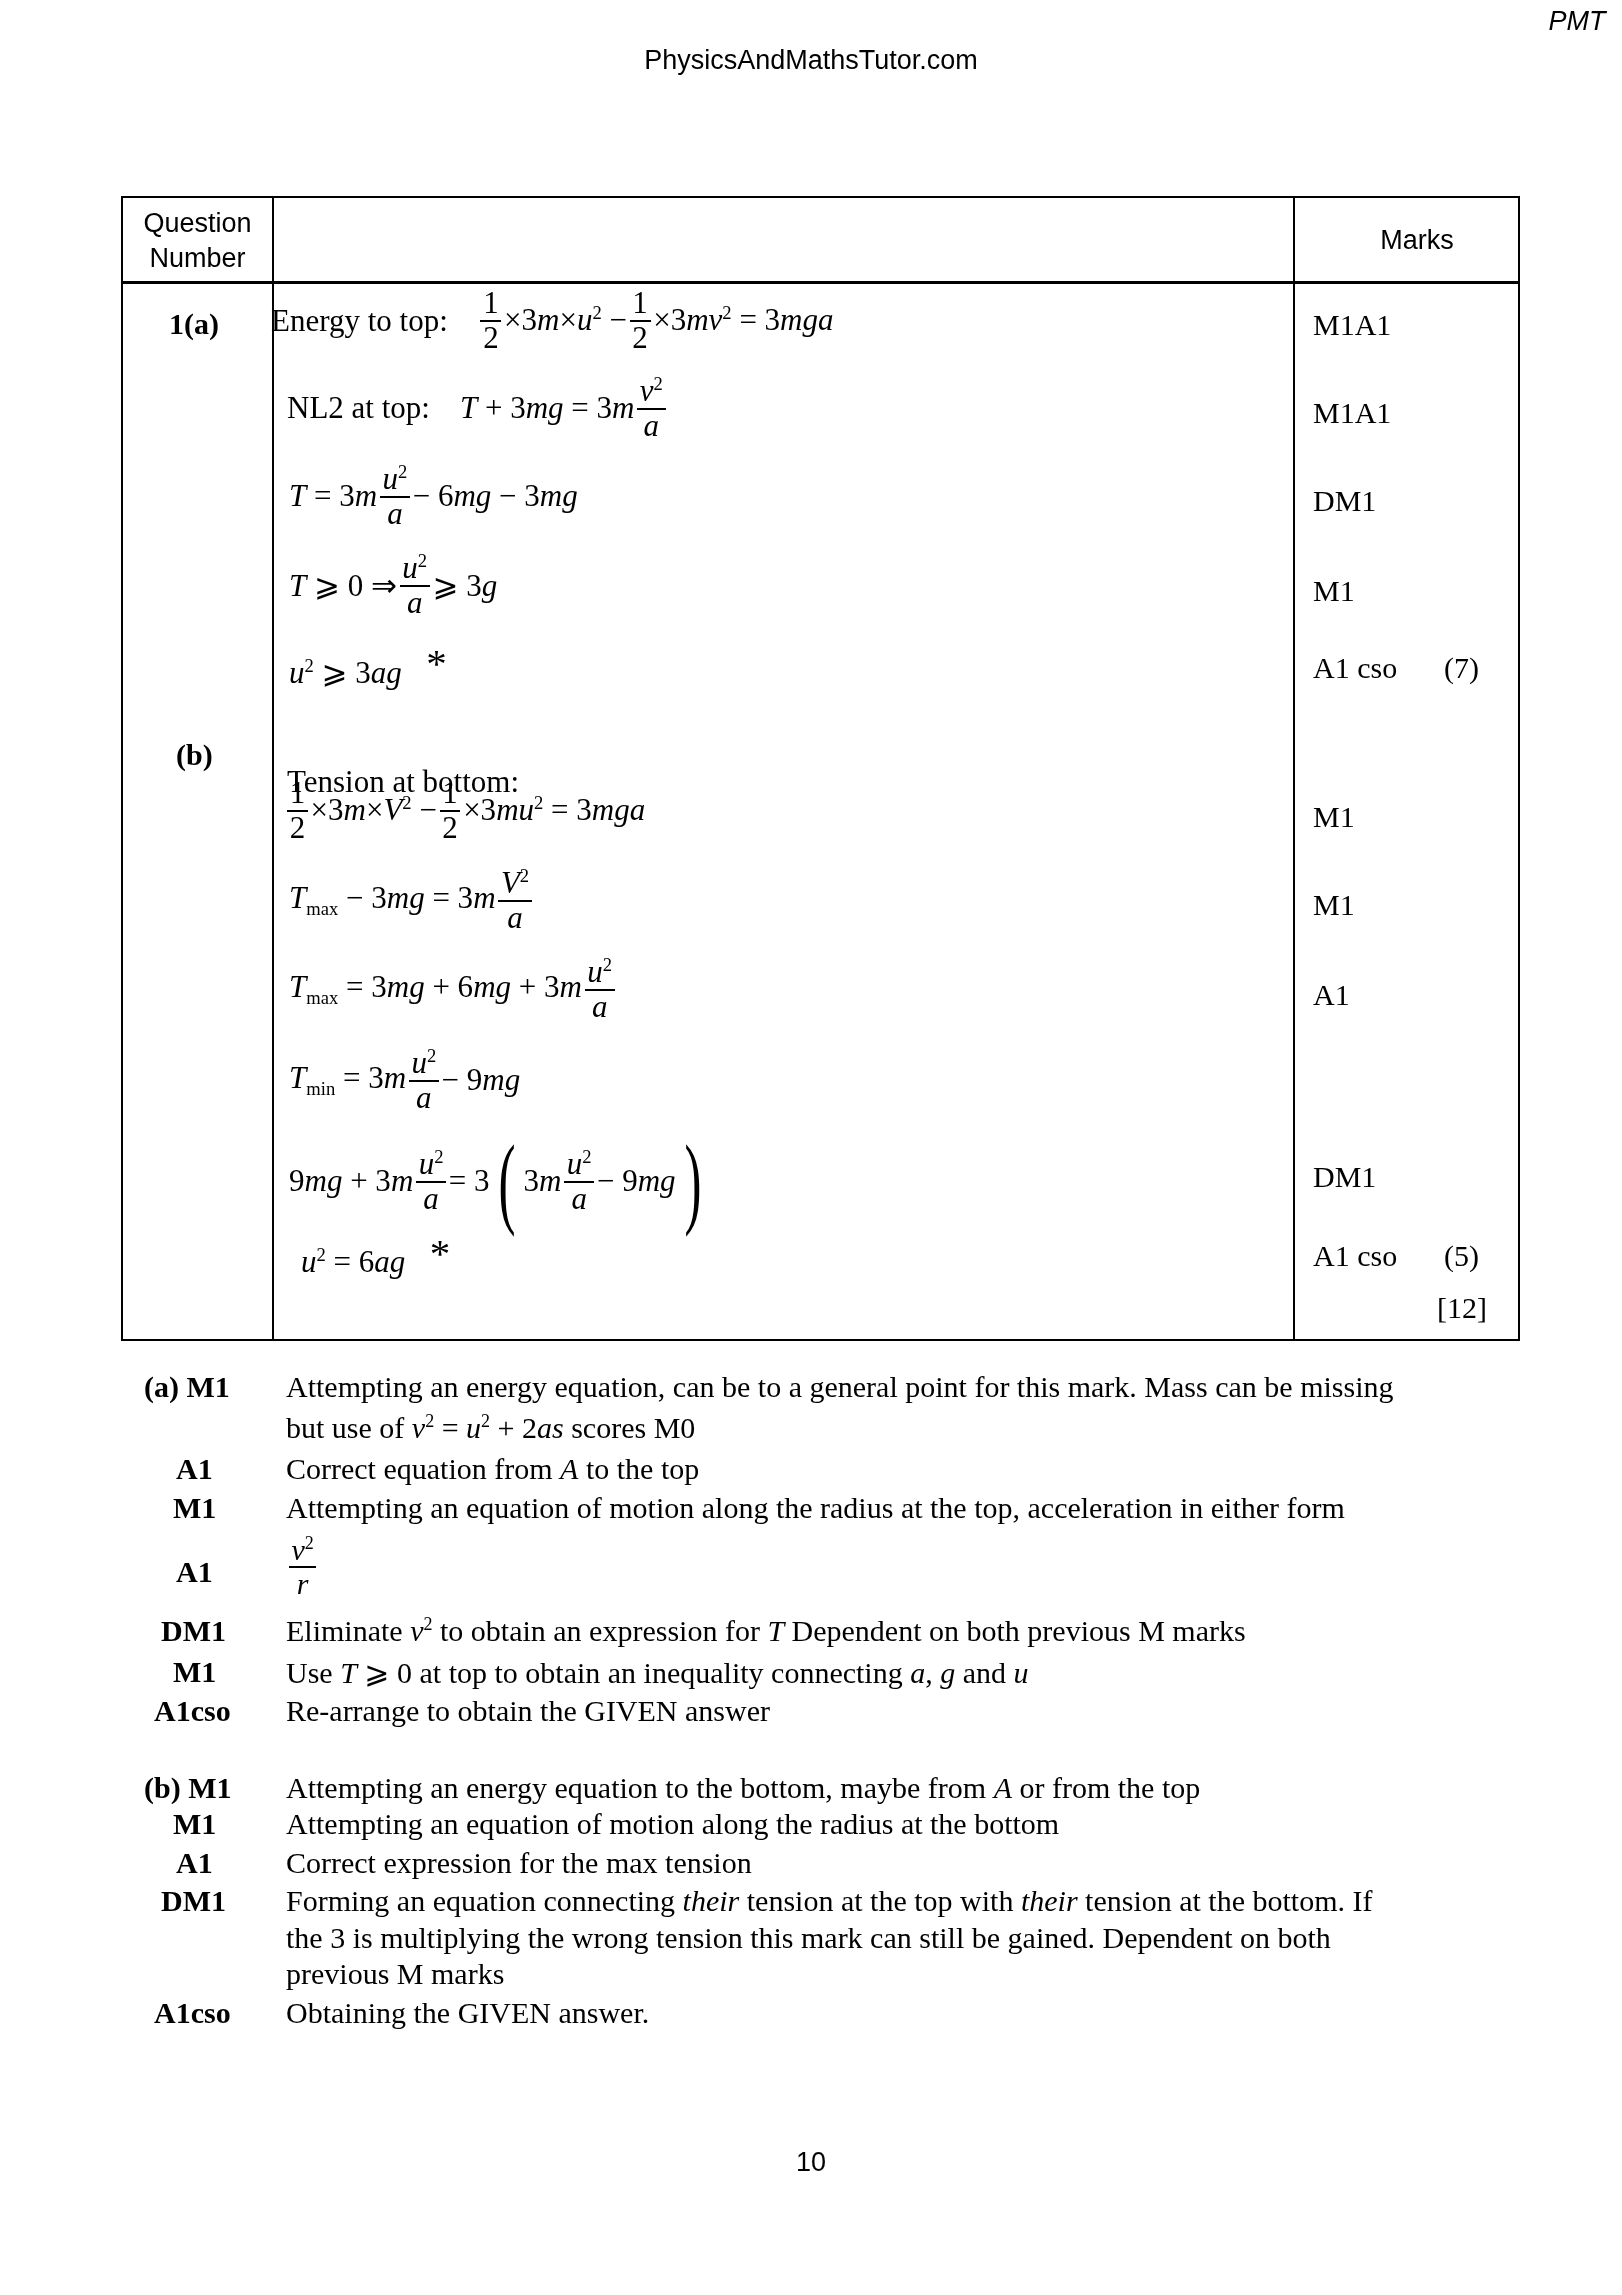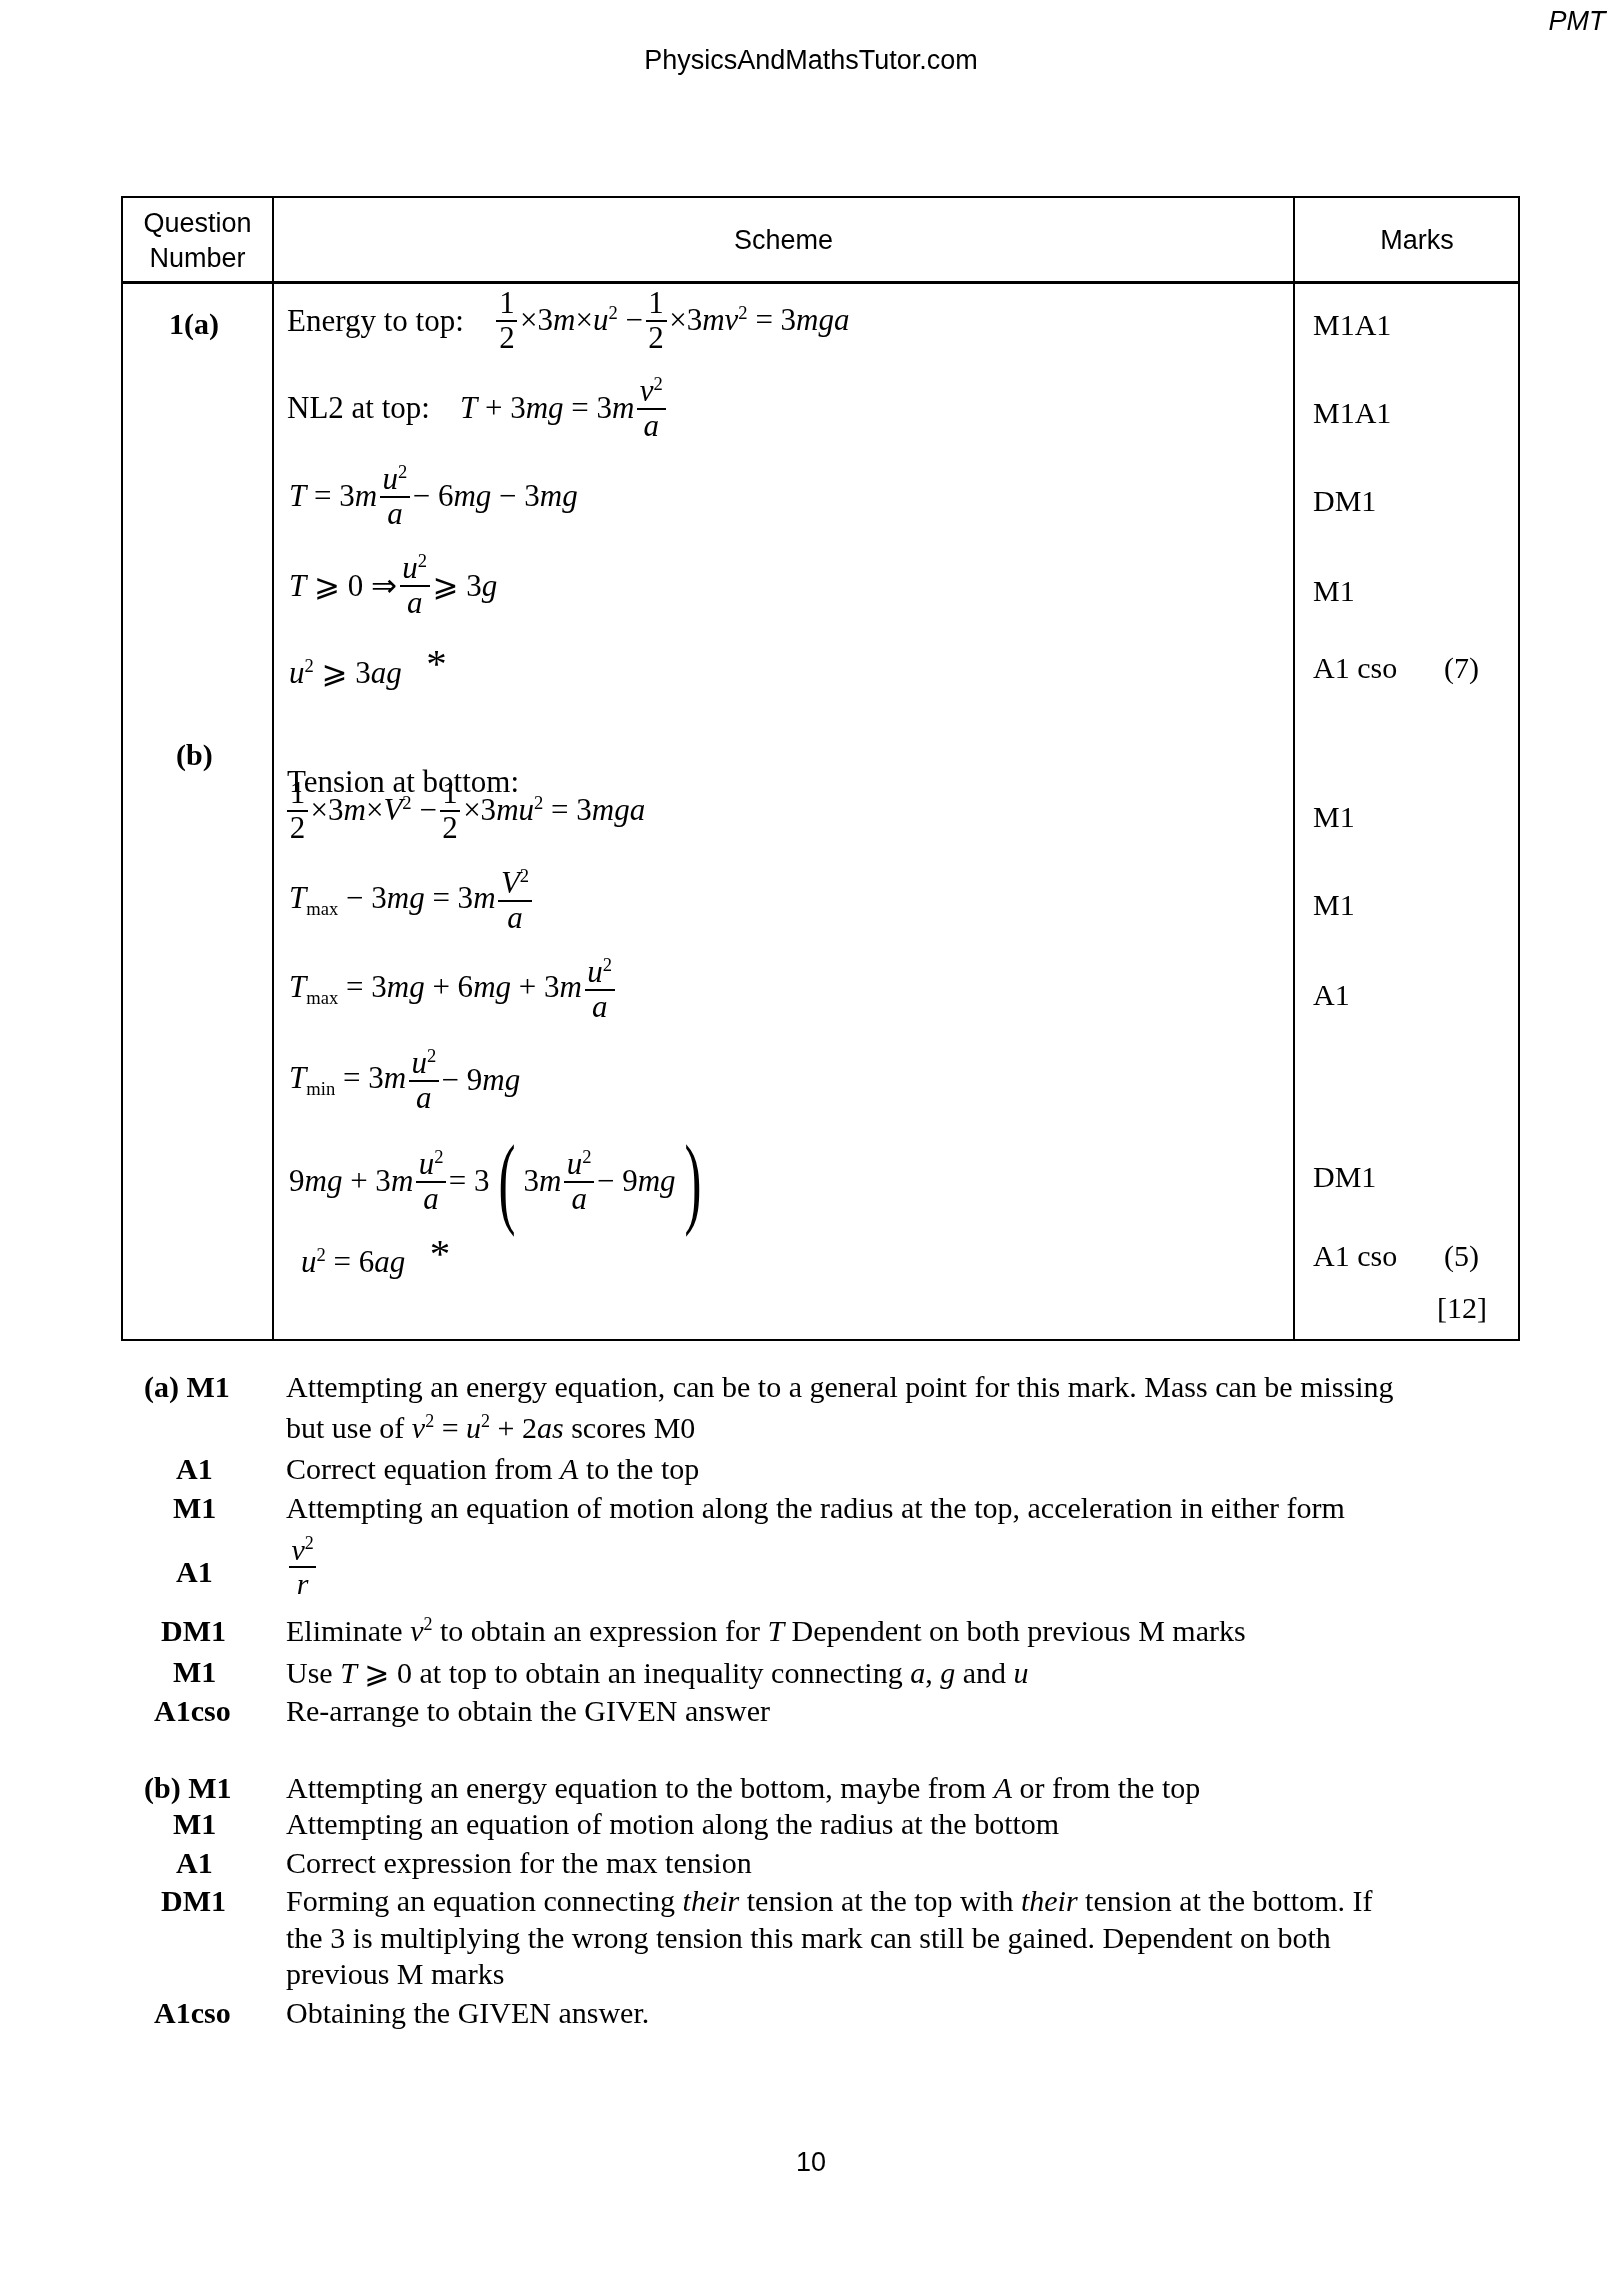--- a/index.html
+++ b/index.html
@@ -41,26 +41,25 @@
 
 <div class="abs tbl">
   <div class="vline" style="left:149px;"></div>
   <div class="vline" style="left:1170px;"></div>
   <div class="hline" style="top:83px;"></div>
 
   <div class="hdr sans" style="left:0;width:149px;top:8.2px;">
     <div>Question</div>
     <div>Number</div>
   </div>
-  <div class="hdr sans" style="left:151px;width:1019px;top:24.5px;">Scheme</div>
   <div class="hdr sans" style="left:1172px;width:244px;top:24.5px;">Marks</div>
 
   <div class="qnum serif" style="left:46px;top:109px;">1(a)</div>
 
-  <div class="line serif" style="left:164px;top:89px;">
+  <div class="line serif" style="left:148px;top:89px;">
     <span style="margin-right:30px;">Energy to top:</span>
     <span class="frac">
         <span class="num">1</span>
         <span class="den">2</span>
       </span>
       <span>×3<i>m</i>×<i>u</i><sup>2</sup> −</span>
     <span class="frac">
         <span class="num">1</span>
         <span class="den">2</span>
       </span>

